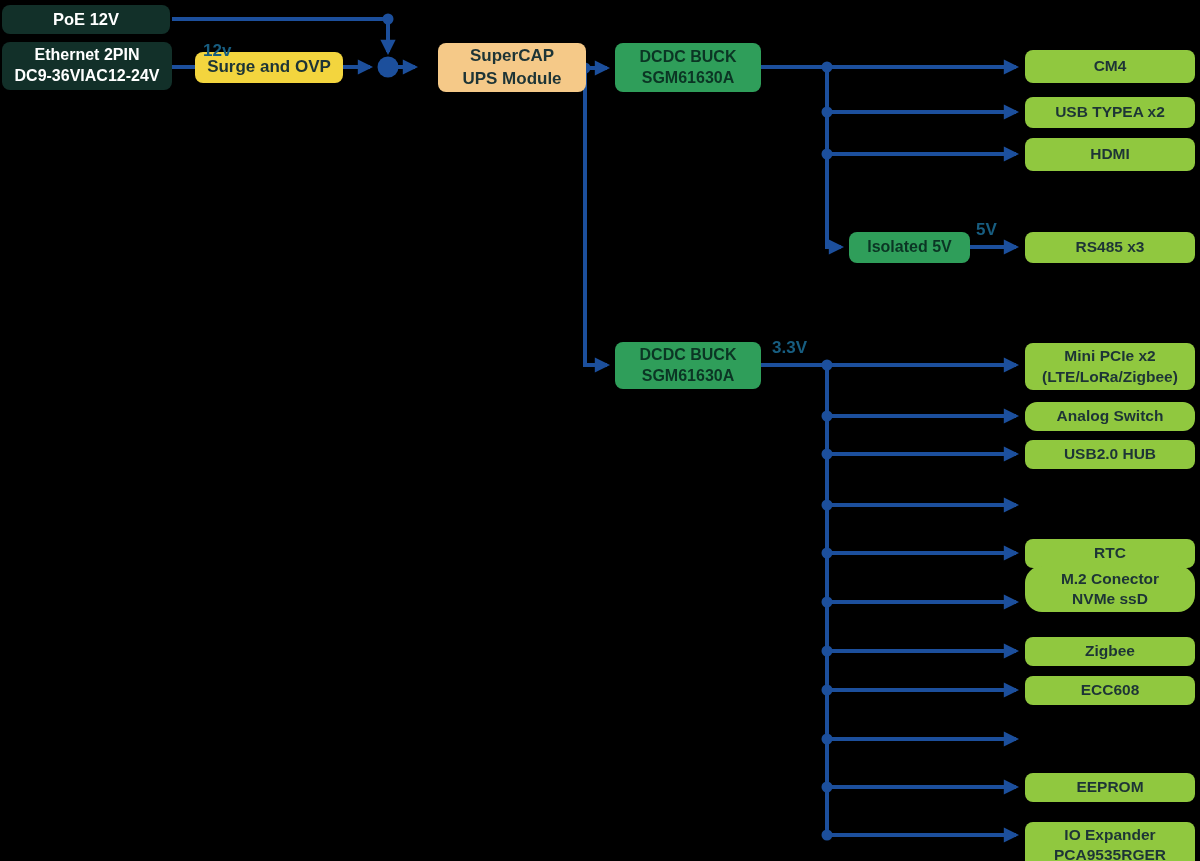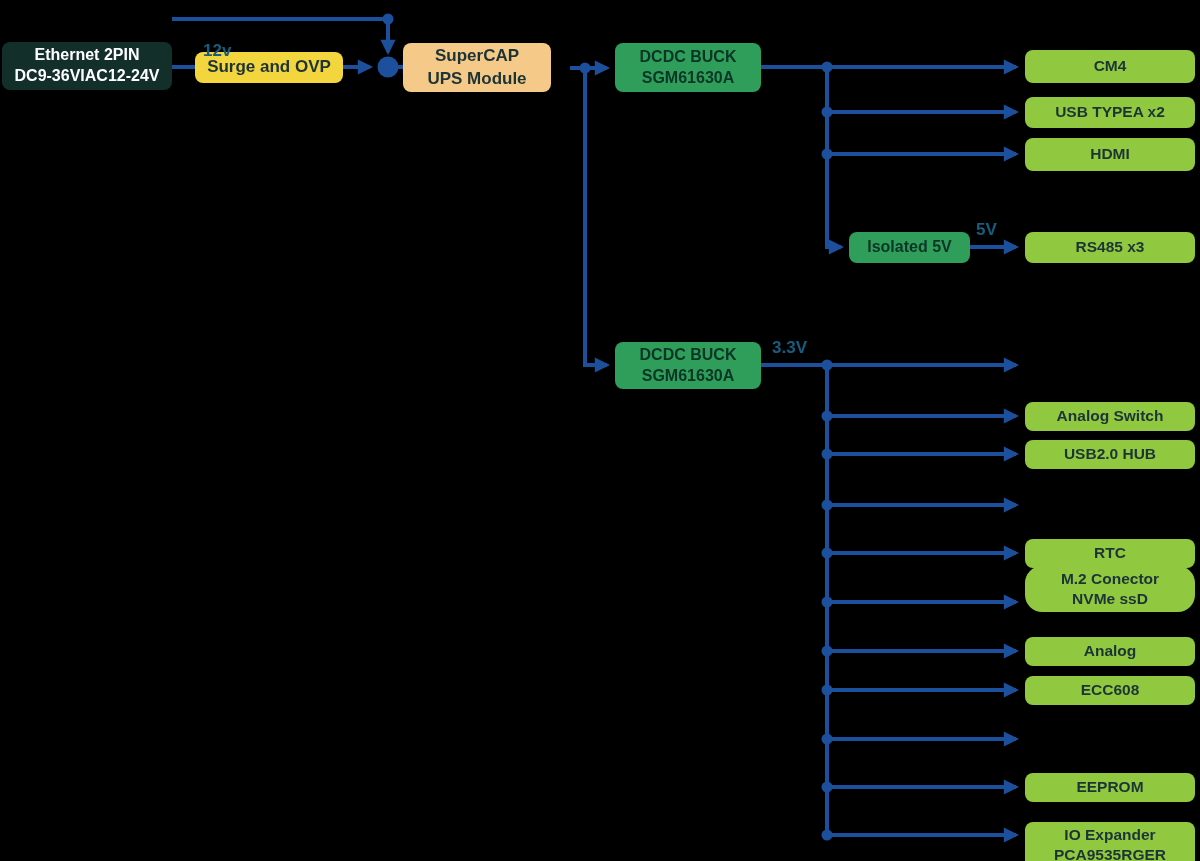--- a/index.html
+++ b/index.html
@@ -34,30 +34,30 @@
   .lime{background:var(--box-lime,#90c83f);color:var(--box-text-dark,#1d3436);font-size:15.5px;}
   .vlabel{
     position:absolute;
     font-weight:700;font-size:17px;
     color:var(--voltage-label,#175d80);
   }
   
   #n-poe{left:2px;top:5px;width:168px;height:29px;}
   #n-terminal{left:2px;top:42px;width:170px;height:48px;font-size:16px;}
   #n-surge{left:195px;top:52px;width:148px;height:31px;}
-  #n-supercap{left:403px;top:43px;width:148px;height:49px;}
+  #n-supercap{left:438px;top:43px;width:148px;height:49px;}
   #n-buck1{left:615px;top:43px;width:146px;height:49px;}
   #n-buck2{left:615px;top:342px;width:146px;height:47px;}
   #n-isolated{left:849px;top:232px;width:121px;height:31px;}
   #n-cm4{left:1025px;top:50px;width:170px;height:33px;}
   #n-usbtypea{left:1025px;top:97px;width:170px;height:31px;}
   #n-hdmi{left:1025px;top:138px;width:170px;height:33px;}
   #n-rs485{left:1025px;top:232px;width:170px;height:31px;}
   #n-minipcie{left:1025px;top:343px;width:170px;height:47px;}
-  #n-analog{left:1025px;top:402px;width:170px;height:29px;}
+  #n-analog{left:1025px;top:402px;width:170px;height:29px;border-radius:12px;}
   #n-usbhub{left:1025px;top:440px;width:170px;height:29px;}
   #n-usbeth{left:1025px;top:482px;width:170px;height:46px;}
   #n-rtc{left:1025px;top:539px;width:170px;height:29px;}
   #n-m2{left:1025px;top:566px;width:170px;height:46px;border-radius:17px;}
   #n-buzzer{left:1025px;top:637px;width:170px;height:29px;}
   #n-ecc{left:1025px;top:676px;width:170px;height:29px;}
   #n-tpm{left:1025px;top:715px;width:170px;height:48px;}
   #n-eeprom{left:1025px;top:773px;width:170px;height:29px;}
   #n-ioexp{left:1025px;top:812px;width:170px;height:46px;margin-top:10px;}
   #lbl-12v{left:203px;top:1px;margin-top:40px;}
@@ -118,41 +118,44 @@
     <circle cx="827" cy="690" r="5.5"></circle>
     <path d="M827 690 H1016" marker-end="url(#arw)"></path>
     <circle cx="827" cy="739" r="5.5"></circle>
     <path d="M827 739 H1016" marker-end="url(#arw)"></path>
     <circle cx="827" cy="787" r="5.5"></circle>
     <path d="M827 787 H1016" marker-end="url(#arw)"></path>
     <circle cx="827" cy="835" r="5.5"></circle>
     <path d="M827 835 H1016" marker-end="url(#arw)"></path>
   </svg>
 
+  <div class="node dark" id="n-poe">PoE 12V</div>
   <div class="node dark" id="n-terminal">Ethernet 2PIN
 DC9-36VIAC12-24V</div>
   <div class="node yellow" id="n-surge">Surge and OVP</div>
   <div class="node peach" id="n-supercap">SuperCAP
 UPS Module</div>
   <div class="node green" id="n-buck1">DCDC BUCK
 SGM61630A</div>
   <div class="node green" id="n-buck2">DCDC BUCK
 SGM61630A</div>
   <div class="node green" id="n-isolated">Isolated 5V</div>
 
   <div class="node lime" id="n-cm4">CM4</div>
   <div class="node lime" id="n-usbtypea">USB TYPEA x2</div>
   <div class="node lime" id="n-hdmi">HDMI</div>
   <div class="node lime" id="n-rs485">RS485 x3</div>
+  <div class="node lime" id="n-minipcie">Mini PCIe x2
+(LTE/LoRa/Zigbee)</div>
   <div class="node lime" id="n-analog">Analog Switch</div>
   <div class="node lime" id="n-usbhub">USB2.0 HUB</div>
   <div class="node lime" id="n-rtc">RTC</div>
   <div class="node lime" id="n-m2">M.2 Conector
 NVMe ssD</div>
-  <div class="node lime" id="n-buzzer">Analog</div>
+  <div class="node lime" id="n-buzzer">Zigbee</div>
   <div class="node lime" id="n-ecc">ECC608</div>
   <div class="node lime" id="n-eeprom">EEPROM</div>
   <div class="node lime" id="n-ioexp">IO Expander
 PCA9535RGER</div>
 
   <span class="vlabel" id="lbl-12v">12v</span>
   <span class="vlabel" id="lbl-5v">5V</span>
   <span class="vlabel" id="lbl-33v">3.3V</span>
 
 </div>

